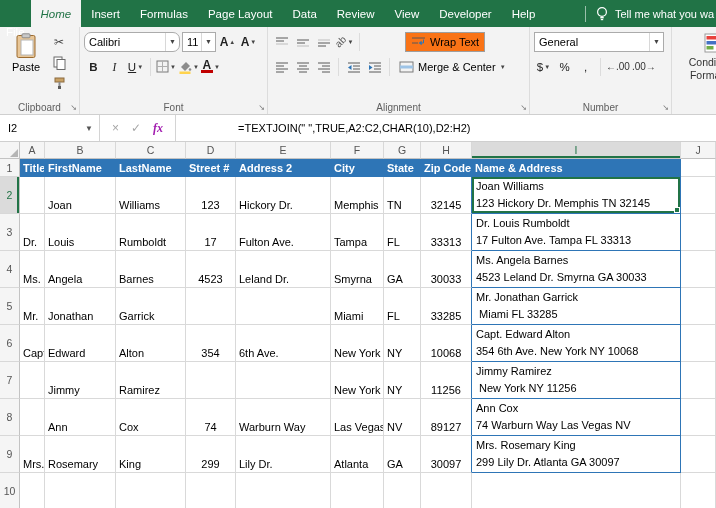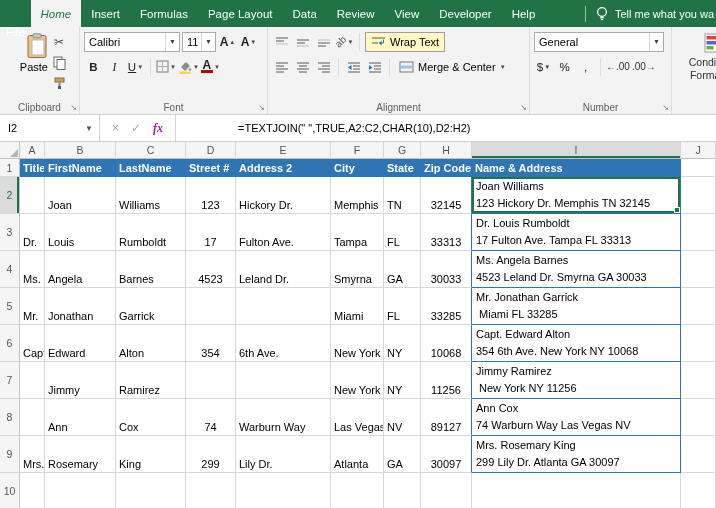--- a/index.html
+++ b/index.html
@@ -23,37 +23,37 @@
   .frow { display:flex; align-items:center; height:23px; margin-bottom:2px; gap:2px; }
   .combo { background:#fff; border:1px solid #ABABAB; height:20px; display:flex; align-items:center; padding-left:4px; cursor:pointer; }
   .combo-arrow { margin-left:auto; font-size:7px; color:#444; padding:0 3px; border-left:1px solid #D8D8D8; align-self:stretch; display:flex; align-items:center; }
   .sbtn { min-width:19px; height:19px; display:flex; align-items:center; justify-content:center; font-size:11.5px; color:#222; cursor:pointer; }
   .sbtn .dd { font-size:6px; margin-left:1px; color:#444; }
   .vsep { width:1px; background:#DCDCDC; height:18px; margin:0 3px; }
 
   
   .g-clipboard { width:80px; }
   .paste-wrap { display:flex; }
-  .paste-btn { width:44px; display:flex; flex-direction:column; align-items:flex-end; gap:2px; padding-top:3px; cursor:pointer; }
+  .paste-btn { width:44px; display:flex; flex-direction:column; align-items:center; gap:2px; padding-top:3px; cursor:pointer; }
   .clip-minis { display:flex; flex-direction:column; gap:4px; padding-top:3px; }
   .mini-btn { width:22px; height:17px; display:flex; align-items:center; justify-content:center; font-size:12px; color:#444; cursor:pointer; }
 
   
   .g-font { width:188px; }
-  .font-name { width:96px; } .font-size { width:34px; }
+  .font-name { width:96px;border-radius:7px; } .font-size { width:34px; }
   .bold-b { font-weight:bold; }
   .ital-i { font-style:italic; font-family:"Liberation Serif",serif; }
   .und-u { text-decoration:underline; }
   .a-big { font-size:12px; font-weight:bold; }
   .a-tiny { font-size:6px; margin-left:1px; color:#444; }
   .colorbar { display:block; width:12px; height:3px; margin-top:-1px; }
 
   
   .g-align { width:262px; }
-  .wrap-btn { display:flex; align-items:center; gap:4px; height:20px; padding:0 5px; cursor:pointer; background:#fef9c3; border:1px solid #9E9E9E; }
+  .wrap-btn { display:flex; align-items:center; gap:4px; height:20px; padding:0 5px; cursor:pointer; background:#f97316; border:1px solid #9E9E9E;margin-left:40px; }
   .merge-btn { display:flex; align-items:center; gap:4px; height:20px; padding:0 4px; cursor:pointer; }
   .merge-btn .dd, .wrap-btn .dd { font-size:6px; color:#444; }
   .rot-ic { display:inline-block; transform:rotate(-45deg); font-size:10px; color:#595959; }
 
   
   .g-number { width:142px; }
   .num-combo { width:130px; }
   .dec-btn { font-size:10px; letter-spacing:0; color:#333; }
 
   

